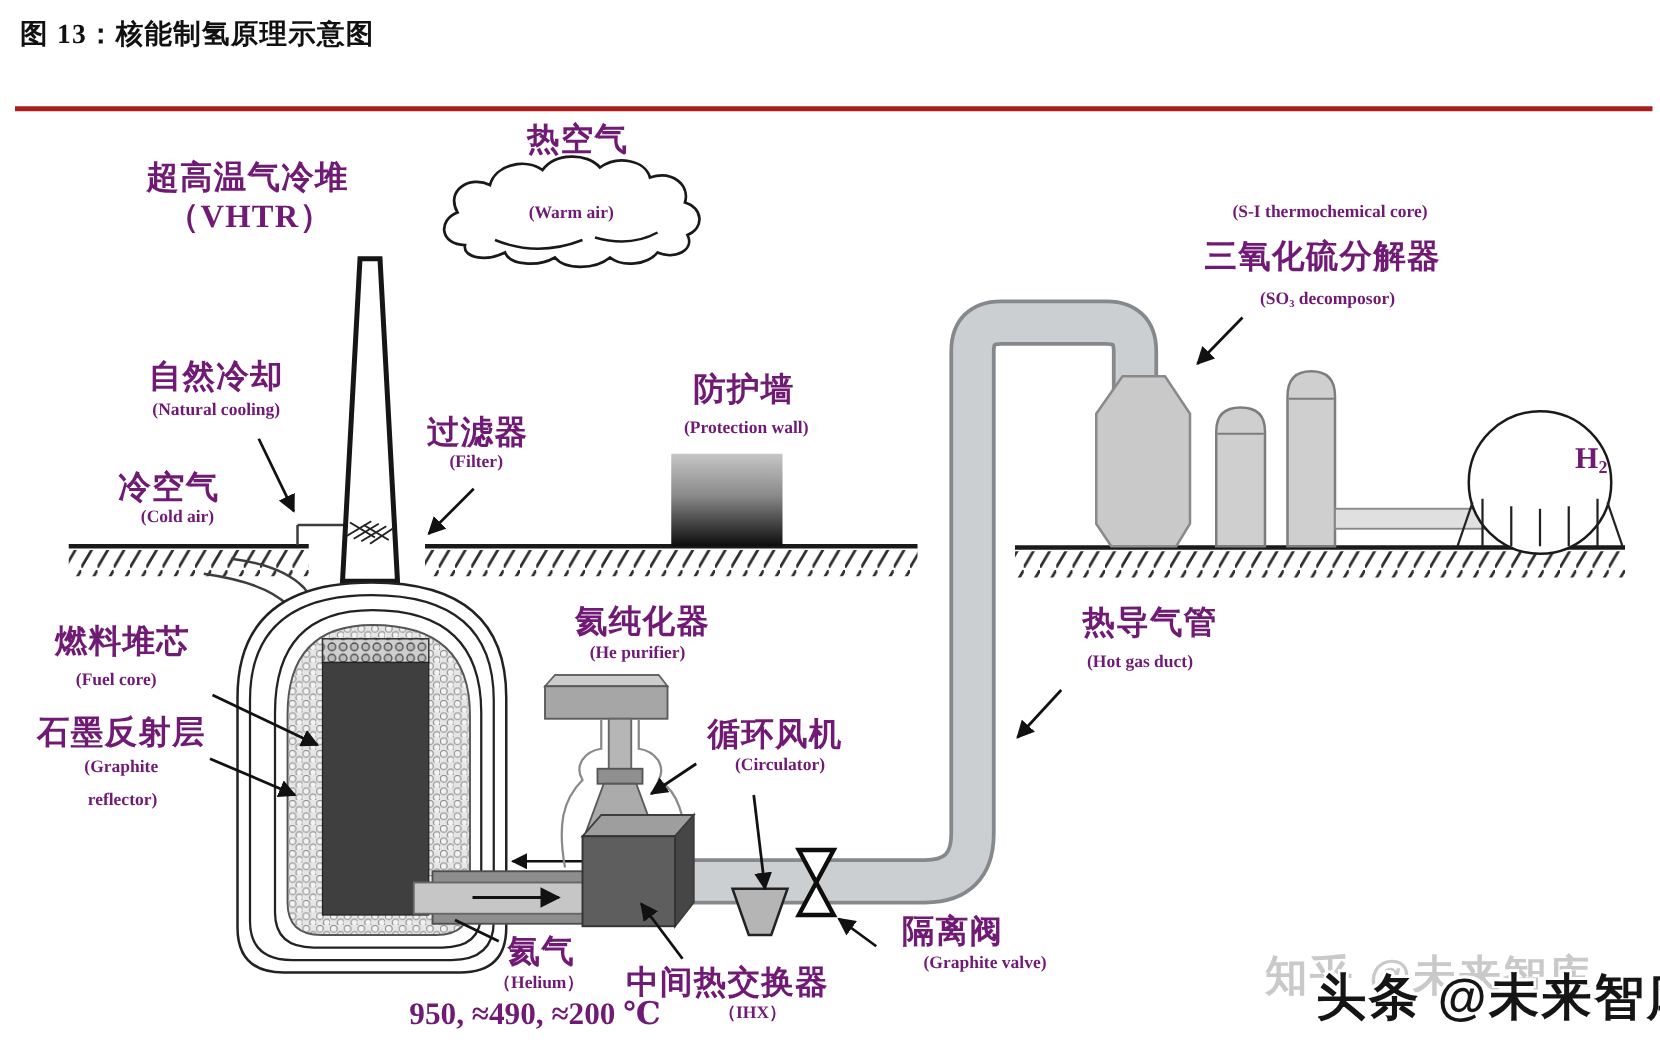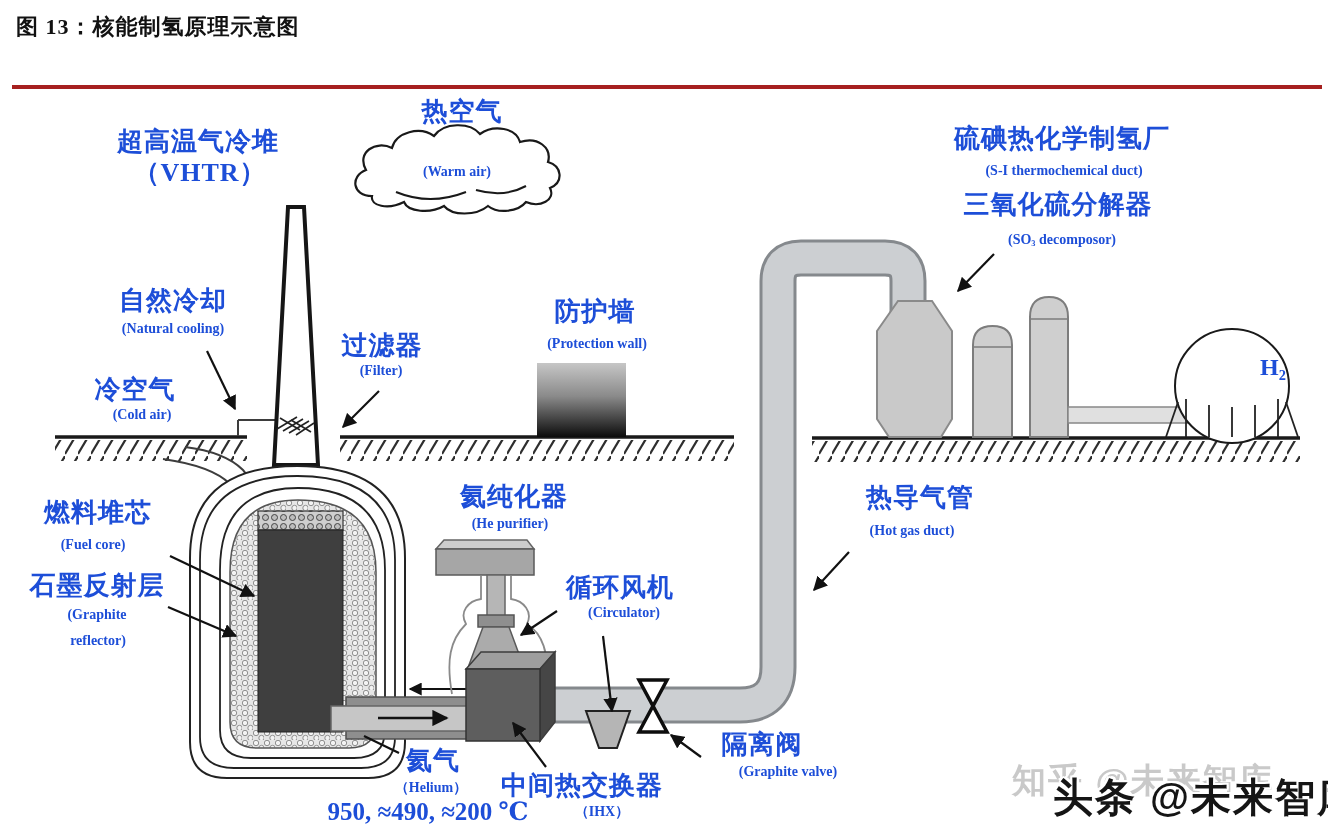--- a/index.html
+++ b/index.html
@@ -10,21 +10,21 @@
   .doc-title{
     position:absolute;left:16px;top:12px;font-size:22px;font-weight:bold;
     letter-spacing:1px;color:#111;white-space:nowrap;
   }
   .rule{position:absolute;background:#a6201f;}
   .rule.top{left:12px;top:85px;width:1310px;height:4px;}
   .rule.bottom{left:0;top:831px;width:1328px;height:5px;}
   svg.canvas{position:absolute;left:0;top:0;}
   .lbl{
     position:absolute;transform:translate(-50%,-50%);text-align:right;
-    white-space:nowrap;font-weight:bold;line-height:1.05;color:#1d4ed8;
+    white-space:nowrap;font-weight:bold;line-height:1.05;color:#701a75;
   }
   .cn{font-size:26px;letter-spacing:1px;}
   .en{font-size:14px;}
   .temps{font-size:25px;}
   .h2lbl{font-size:24px;margin-left:36px;}
   .sub{font-size:0.6em;vertical-align:-0.3em;}
   .wm{position:absolute;font-family:"Liberation Sans","DejaVu Sans",sans-serif;
       font-weight:bold;white-space:nowrap;letter-spacing:2px;}
   .wm.gray{left:1012px;top:758px;font-size:34px;color:#c9c9c9;}
   .wm.dark{left:1053px;top:770px;font-size:40px;color:#151515;
@@ -194,22 +194,21 @@
 
   <div class="lbl cn" style="left:135px;top:390px">冷空气</div>
   <div class="lbl en" style="left:142px;top:415px">(Cold air)</div>
 
   <div class="lbl cn" style="left:382px;top:346px">过滤器</div>
   <div class="lbl en" style="left:381px;top:371px">(Filter)</div>
 
   <div class="lbl cn" style="left:595px;top:312px">防护墙</div>
   <div class="lbl en" style="left:597px;top:344px">(Protection wall)</div>
 
-  <div class="lbl cn" style="left:1062px;top:139px">硫碘热化学制氢厂</div>
-  <div class="lbl en" style="left:1064px;top:171px">(S-I thermochemical duct)</div>
+  <div class="lbl en" style="left:1064px;top:171px">(S-I thermochemical core)</div>
   <div class="lbl cn" style="left:1058px;top:205px">三氧化硫分解器</div>
   <div class="lbl en" style="left:1062px;top:241px"><span>(SO</span><span class="sub">3</span><span> decomposor)</span></div>
 
   <div class="lbl h2lbl" style="left:1237px;top:369px"><span>H</span><span class="sub">2</span></div>
 
   <div class="lbl cn" style="left:98px;top:513px">燃料堆芯</div>
   <div class="lbl en" style="left:93px;top:545px">(Fuel core)</div>
 
   <div class="lbl cn" style="left:97px;top:586px">石墨反射层</div>
   <div class="lbl en" style="left:97px;top:615px">(Graphite</div>

